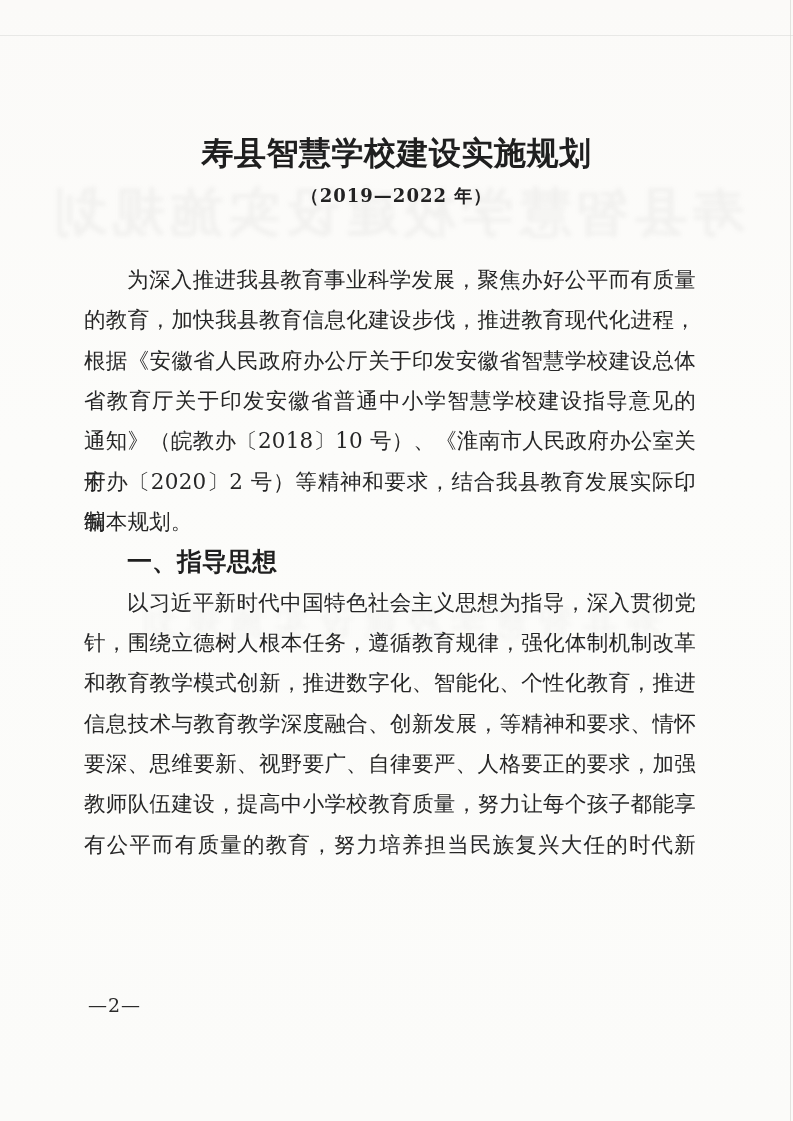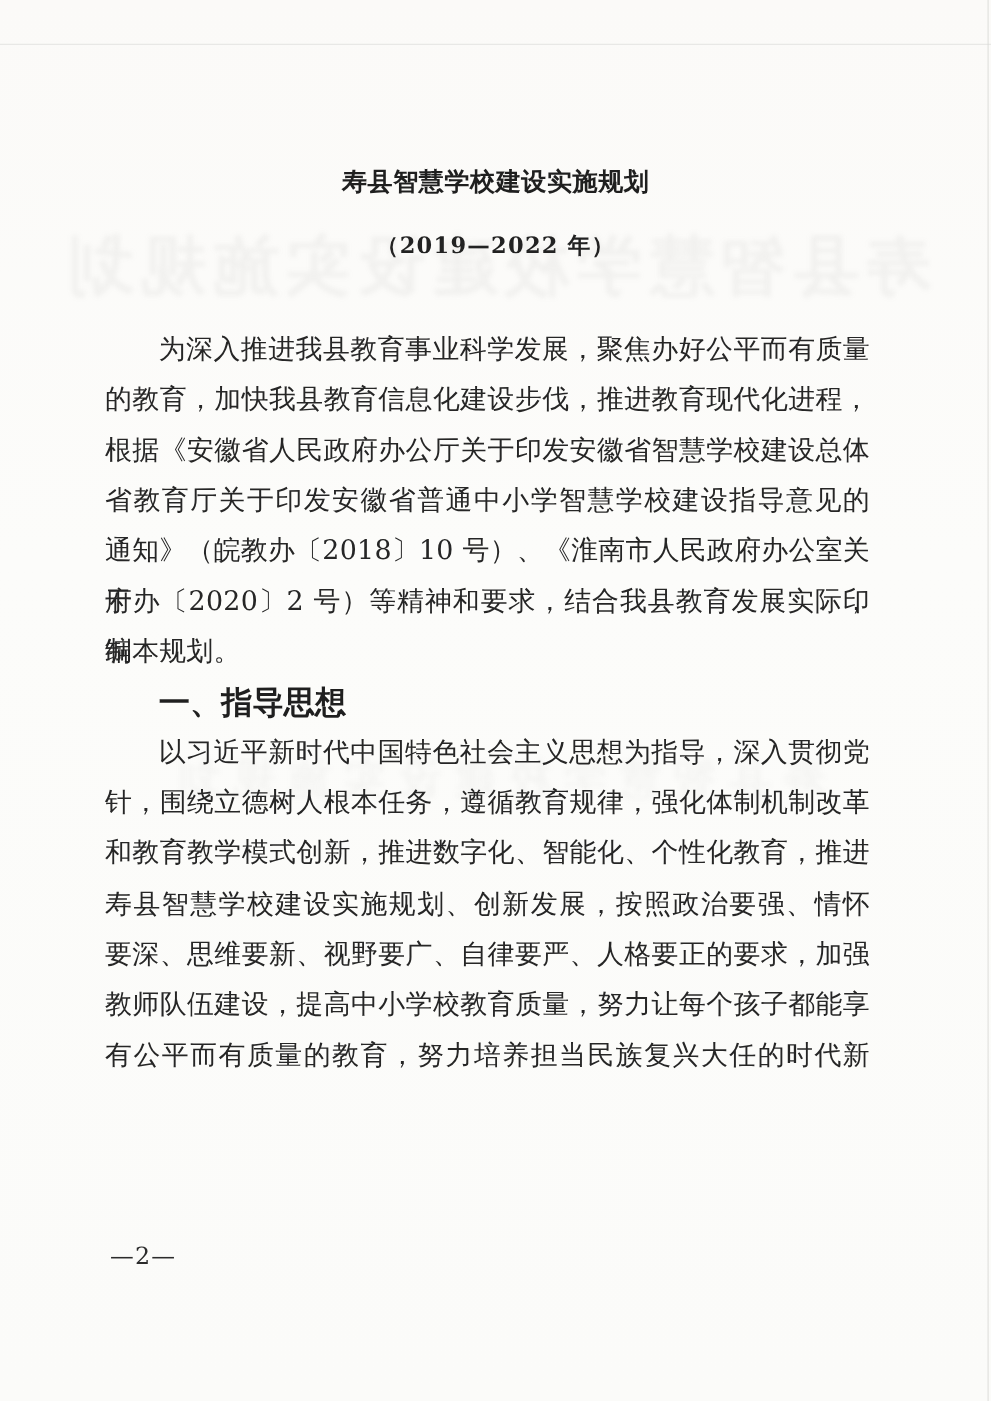--- a/index.html
+++ b/index.html
@@ -52,21 +52,21 @@
   .ghost-top { top: 178px; font-size: 52px; letter-spacing: 6px; }
   .ghost-mid { top: 600px; font-size: 34px; letter-spacing: 10px; color: rgba(110,110,110,0.05); }
 
   .doc-title {
     position: absolute;
     top: 132px;
     left: 0;
     width: 100%;
     margin: 0;
     text-align: center;
-    font-size: 20px;
+    font-size: 32px;
     font-weight: bold;
     letter-spacing: 0.5px;
     color: #1f1f1f;
   }
   .doc-subtitle {
     position: absolute;
     top: 184px;
     left: 0;
     width: 100%;
     text-align: center;
@@ -135,21 +135,21 @@
     <div class="line">省教育厅关于印发安徽省普通中小学智慧学校建设指导意见的</div>
     <div class="line">通知》（皖教办〔2018〕10 号）、《淮南市人民政府办公室关于印</div>
     <div class="line">府办〔2020〕2 号）等精神和要求，结合我县教育发展实际，编</div>
     <div class="line para-end">制本规划。</div>
 
     <div class="heading">一、指导思想</div>
 
     <div class="line first">以习近平新时代中国特色社会主义思想为指导，深入贯彻党</div>
     <div class="line">针，围绕立德树人根本任务，遵循教育规律，强化体制机制改革</div>
     <div class="line">和教育教学模式创新，推进数字化、智能化、个性化教育，推进</div>
-    <div class="line">寿县智慧学校建设实施规划、创新发展，按照政治要强、情怀</div>
+    <div class="line">信息技术与教育教学深度融合、创新发展，等精神和要求、情怀</div>
     <div class="line">要深、思维要新、视野要广、自律要严、人格要正的要求，加强</div>
     <div class="line">教师队伍建设，提高中小学校教育质量，努力让每个孩子都能享</div>
     <div class="line">有公平而有质量的教育，努力培养担当民族复兴大任的时代新</div>
   </div>
 
   <div class="page-number">—2—</div>
 
 </div>
 
 </body></html>

